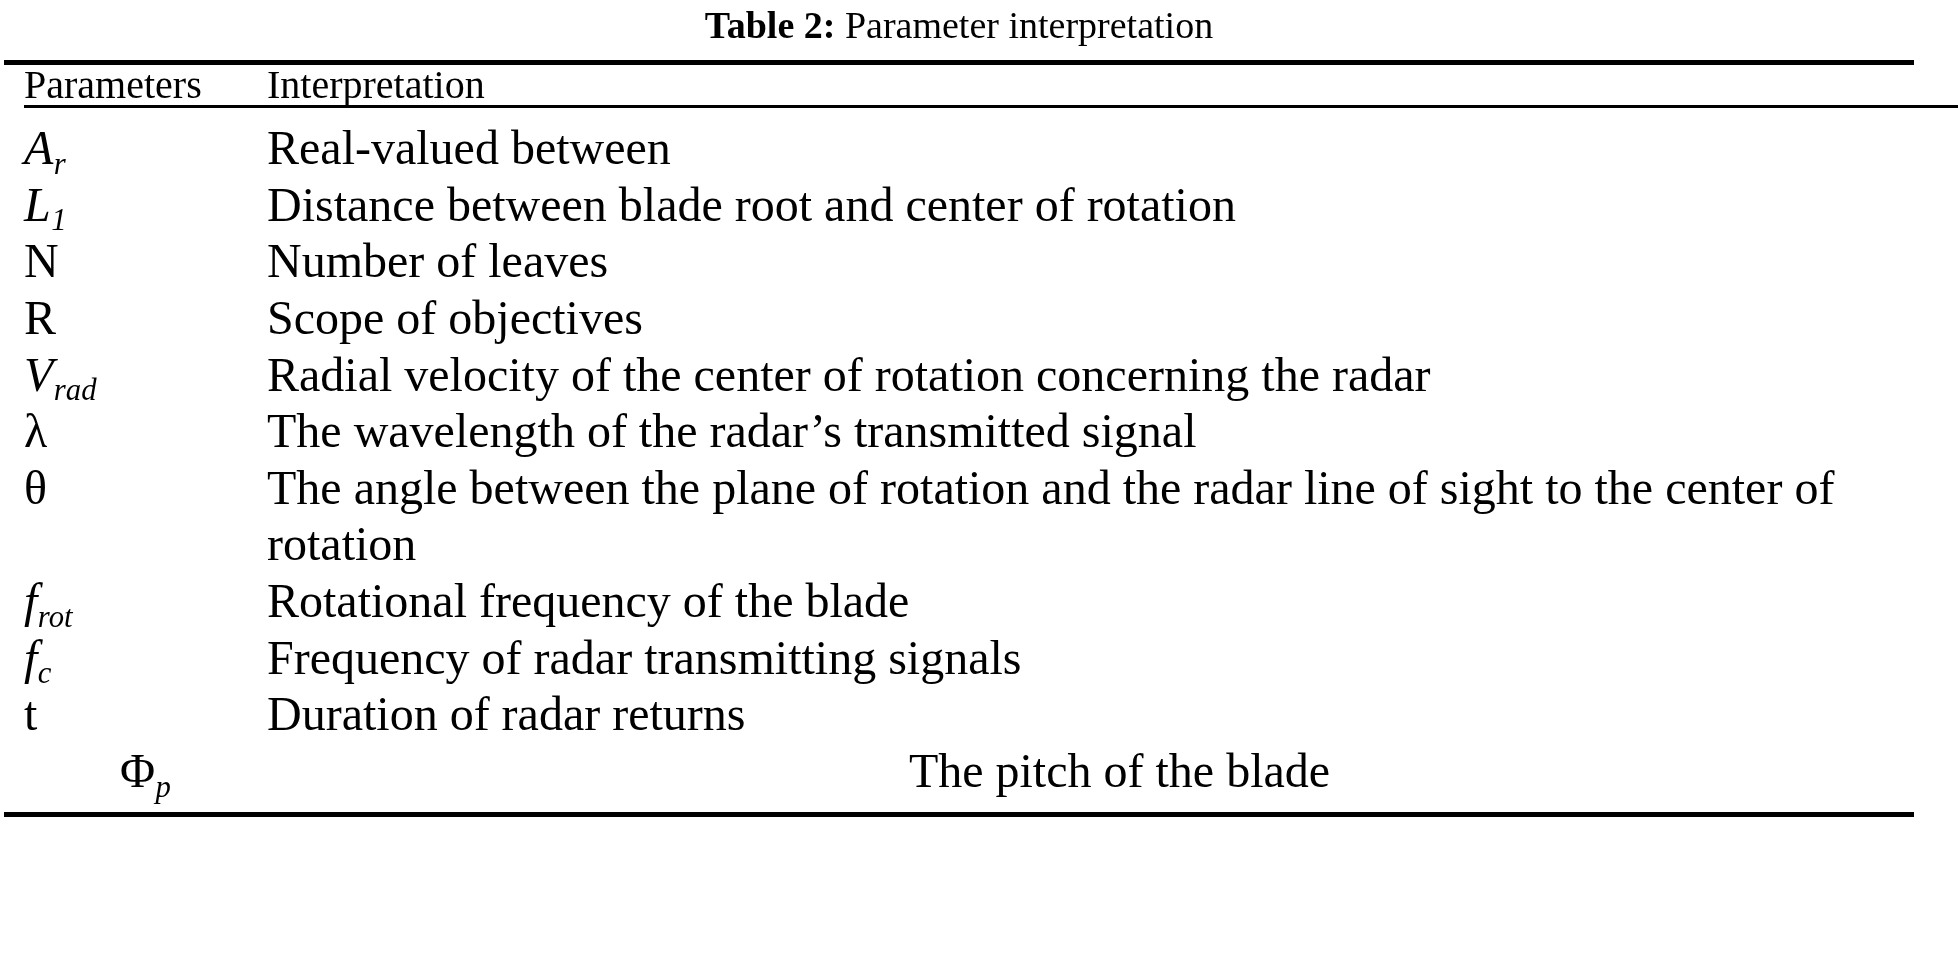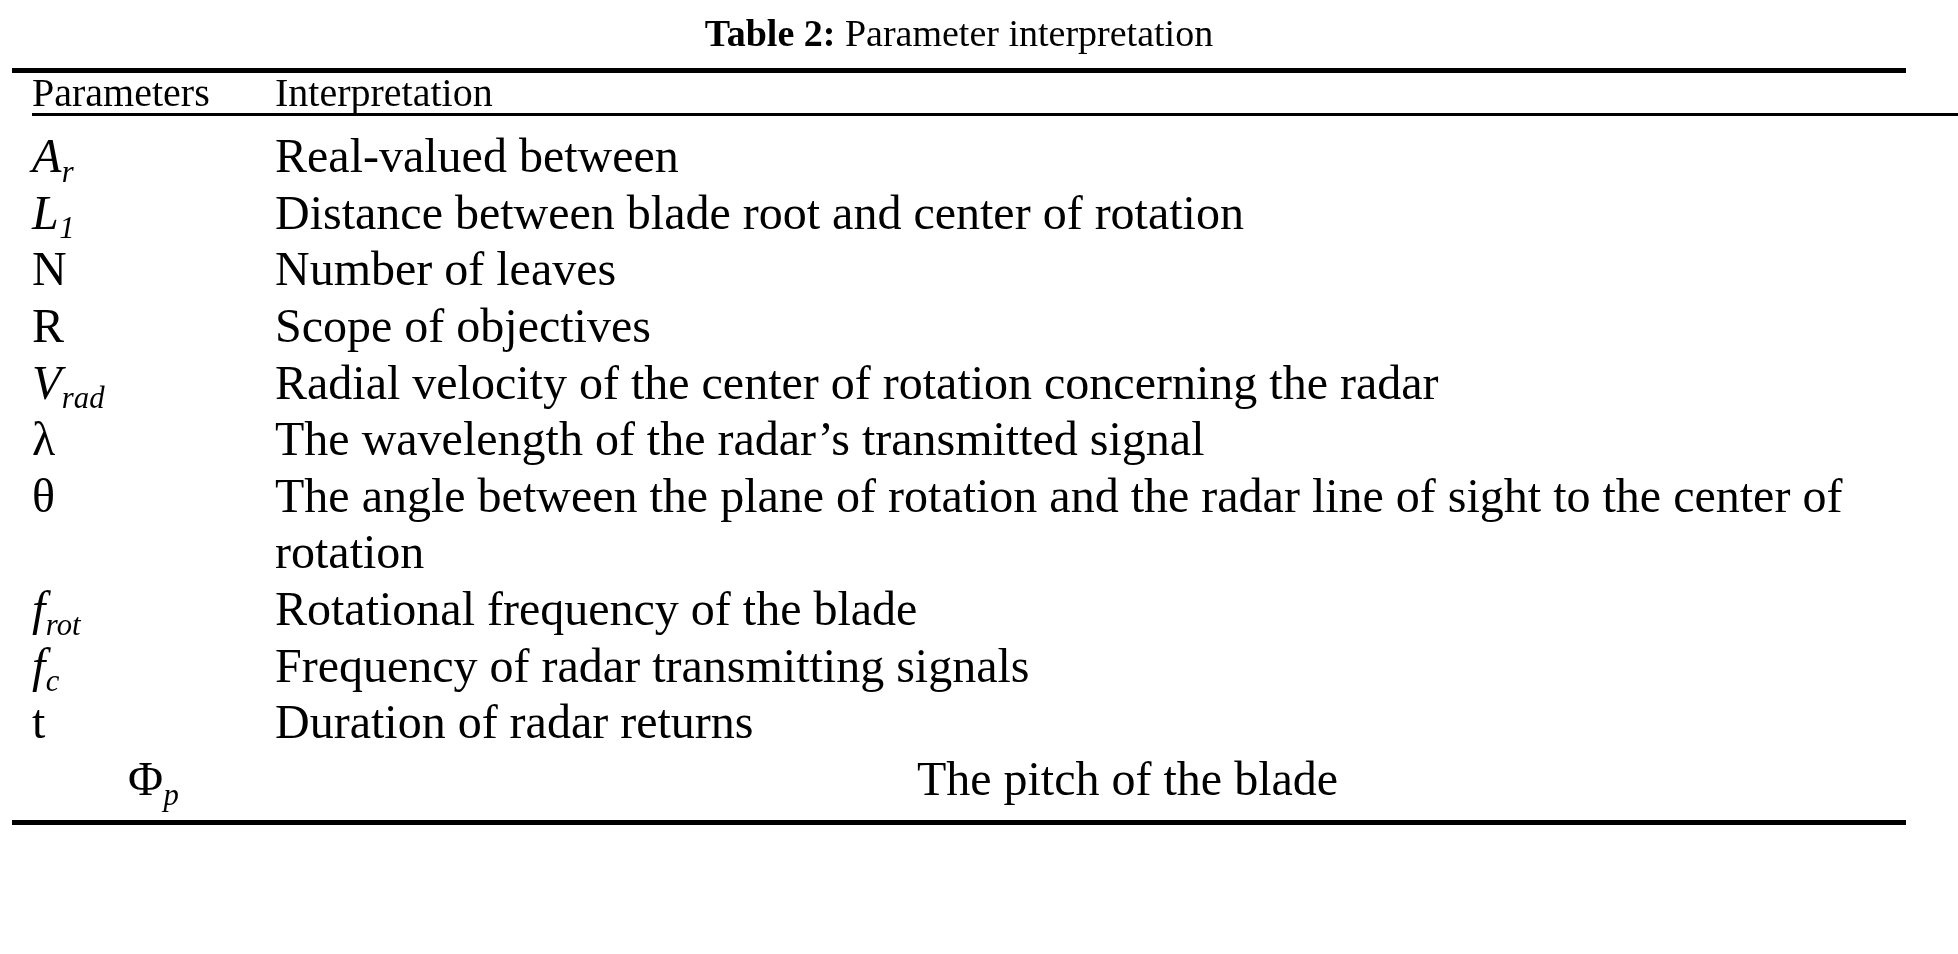--- a/index.html
+++ b/index.html
@@ -11,21 +11,21 @@
     width: 1958px;
     height: 954px;
     font-family: "Liberation Serif", "DejaVu Serif", serif;
     color: #000000;
     overflow: hidden;
   }
 
   .table-figure {
     width: 1918px;
     box-sizing: border-box;
-    padding: 12px;
+    padding: 4px;
   }
 
   
   .caption {
     text-align: center;
     font-size: 38px;
     line-height: 1.0;
     padding-top: 2px;
     padding-bottom: 16px;
     white-space: nowrap;

